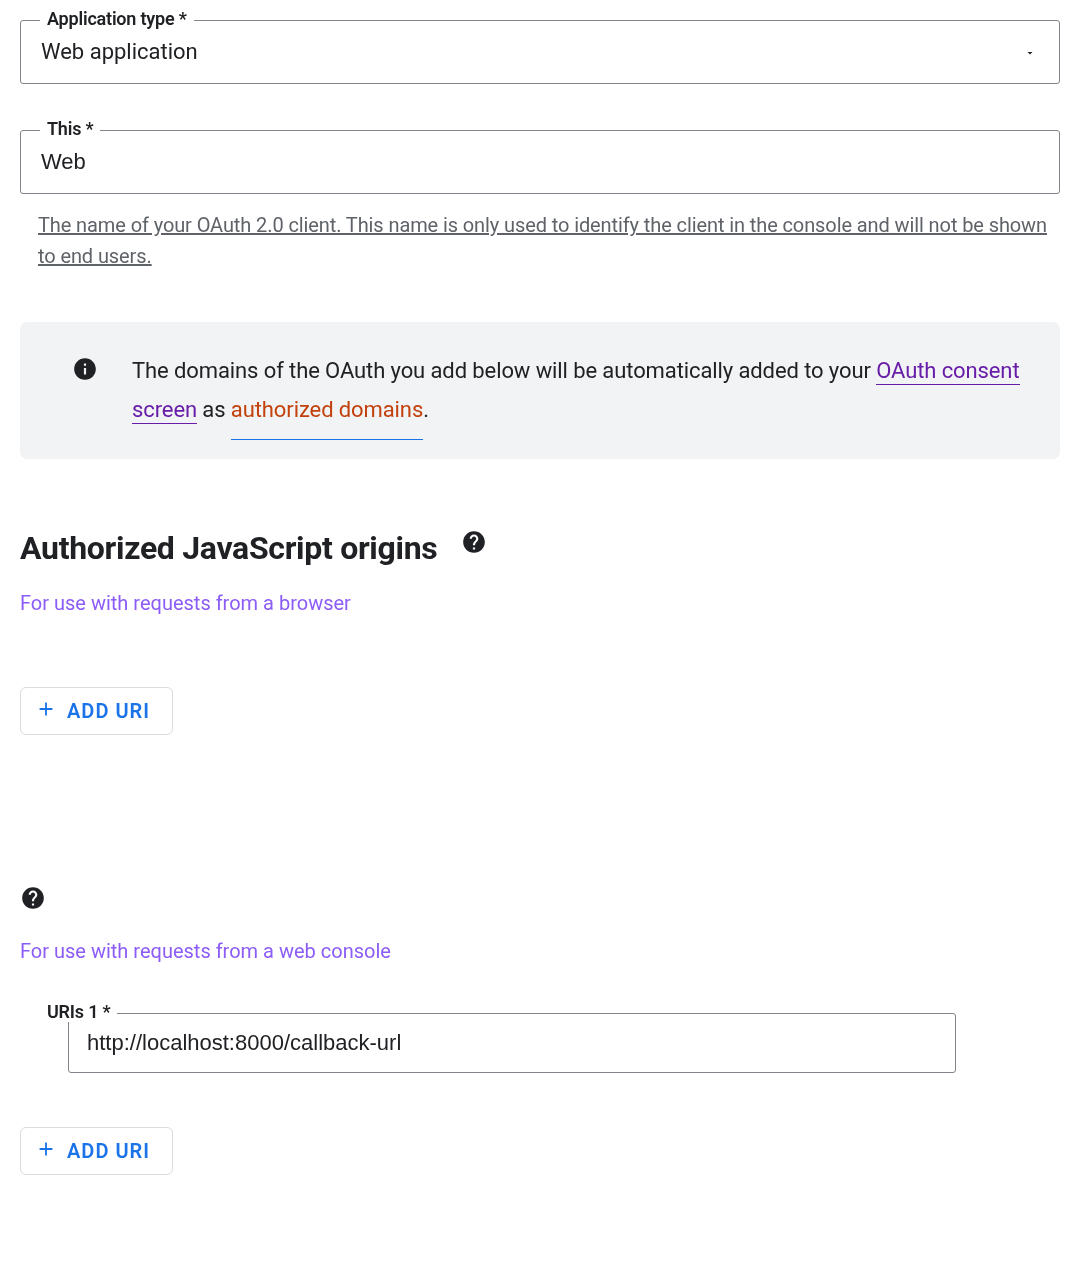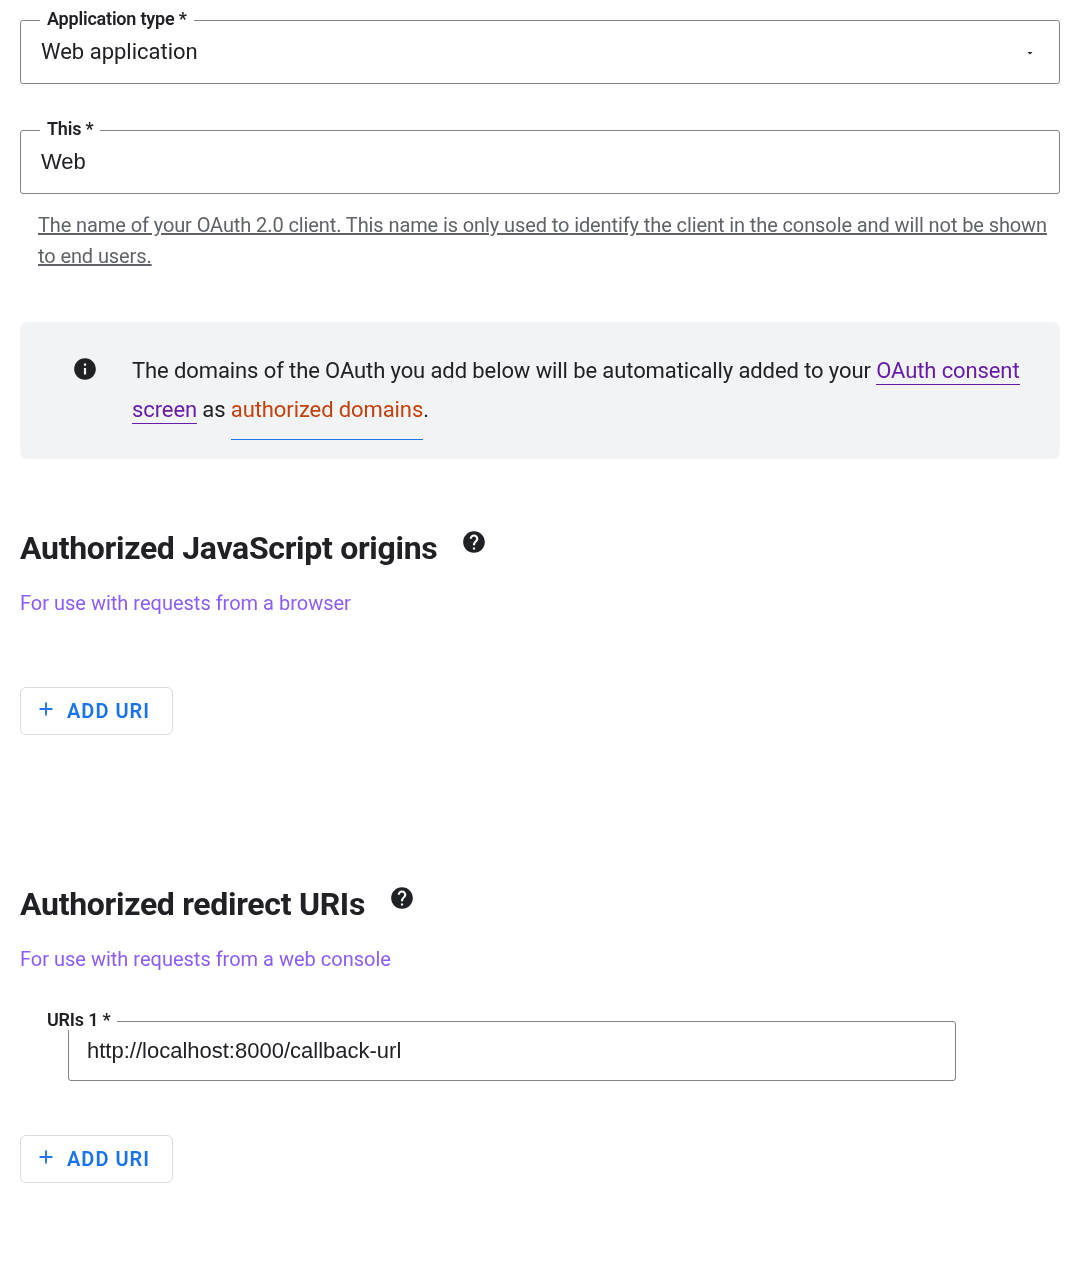--- a/index.html
+++ b/index.html
@@ -203,21 +203,20 @@
         <path d="M19 13h-6v6h-2v-6H5v-2h6V5h2v6h6v2z"></path>
       </svg>
   </span>
   <span>ADD URI</span>
 </button>
 
 <div class="gap-large"></div>
 
 
 <div class="section-title-row">
-  <h2 class="section-title">Authorized redirect URIs</h2>
   <span>
     <svg width="26" height="26" viewBox="0 0 24 24" fill="#202124">
         <path d="M12 2C6.48 2 2 6.48 2 12s4.48 10 10 10 10-4.48 10-10S17.52 2 12 2zm1 17h-2v-2h2v2zm2.07-7.75l-.9.92C13.45 12.9 13 13.5 13 15h-2v-.5c0-1.1.45-2.1 1.17-2.83l1.24-1.26c.37-.36.59-.86.59-1.41 0-1.1-.9-2-2-2s-2 .9-2 2H8c0-2.21 1.79-4 4-4s4 1.79 4 4c0 .88-.36 1.68-.93 2.25z"></path>
       </svg>
   </span>
 </div>
 <div class="section-sub">For use with requests from a web console</div>
 
 <div class="field uris-field">
   <div class="field-label">URIs 1 *</div>

